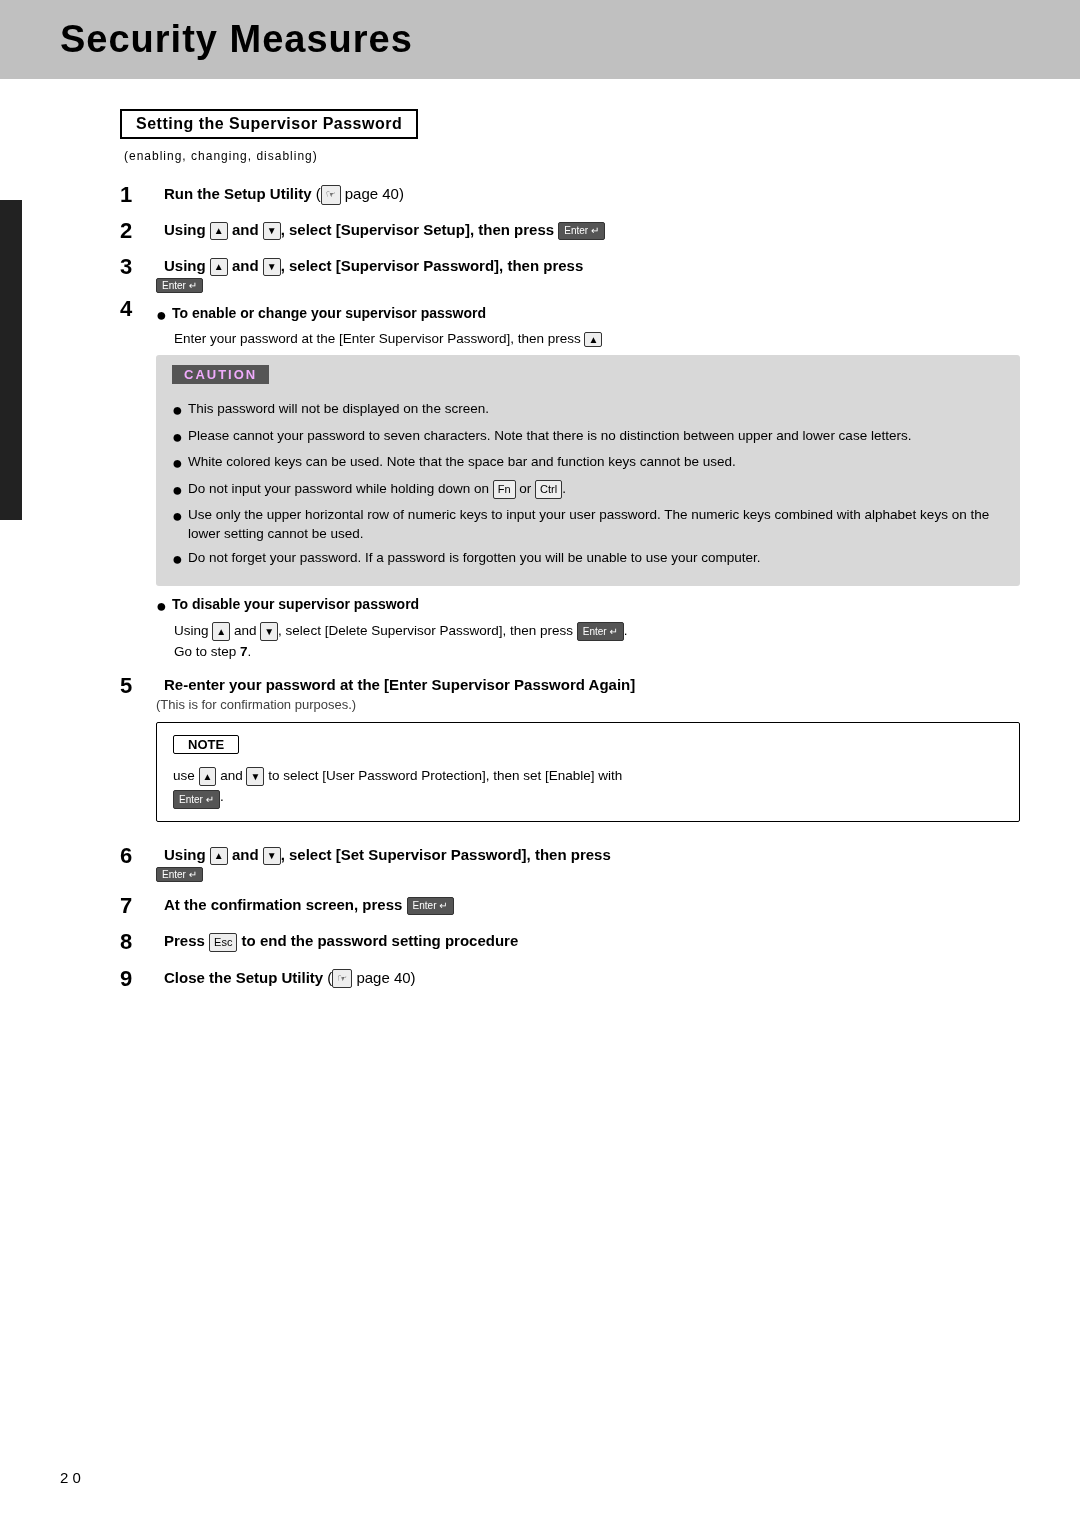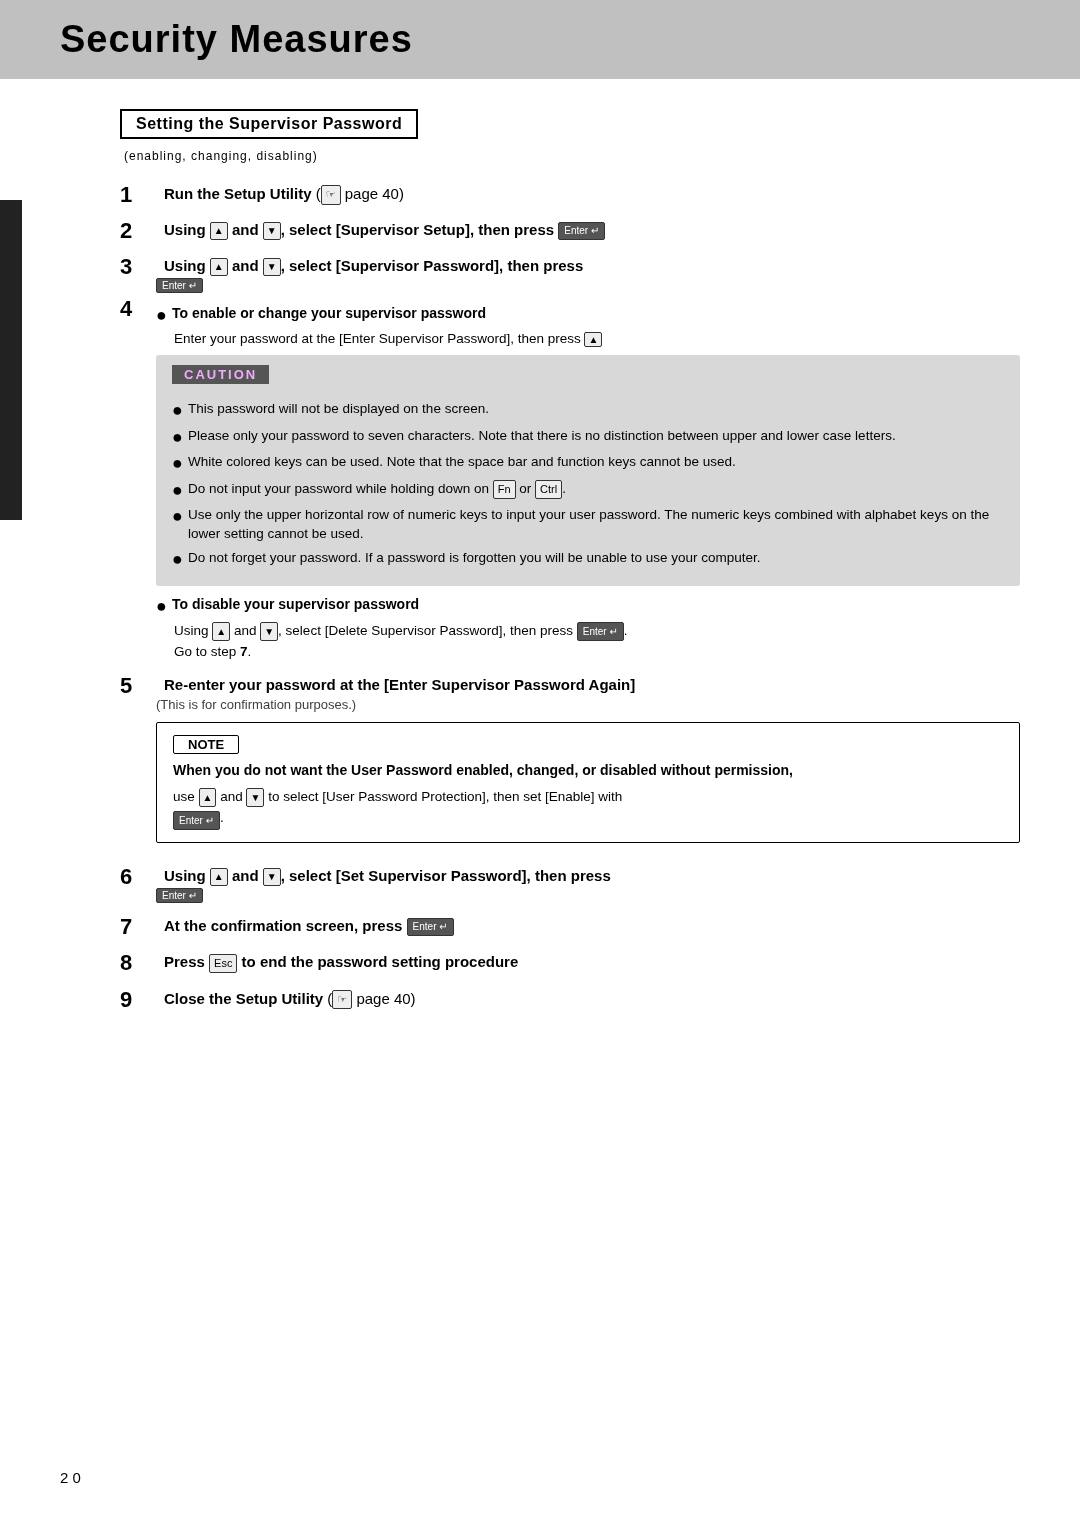--- a/index.html
+++ b/index.html
@@ -284,21 +284,21 @@
 
       <div class="caution-box">
         <div class="caution-label">CAUTION</div>
 
         <div class="bullet-point">
           <span class="bullet">●</span>
           <span class="bullet-text">This password will not be displayed on the screen.</span>
         </div>
         <div class="bullet-point">
           <span class="bullet">●</span>
-          <span class="bullet-text">Please only your password to seven characters.  Note that there is no distinction between upper and lower case letters.</span>
+          <span class="bullet-text">Please cannot your password to seven characters.  Note that there is no distinction between upper and lower case letters.</span>
         </div>
         <div class="bullet-point">
           <span class="bullet">●</span>
           <span class="bullet-text">White colored keys can be used. Note that the space bar and function keys cannot be used.</span>
         </div>
         <div class="bullet-point">
           <span class="bullet">●</span>
           <span class="bullet-text">Do not input your password while holding down on <span class="key-icon">Fn</span> or <span class="key-icon">Ctrl</span>.</span>
         </div>
         <div class="bullet-point">
@@ -326,21 +326,20 @@
     <div class="step-number">5</div>
     <div class="step-content">
       <span class="step-text">
         Re-enter your password at the [Enter Supervisor Password Again]
       </span>
       <div class="confirmation-line" style="margin-left:0;">(This is for confirmation purposes.)</div>
 
       
       <div class="note-box">
         <div class="note-label">NOTE</div>
-        <div class="note-bold">When you do not want the User Password enabled, changed, or disabled without permission,</div>
         <div class="note-normal">
           use <span class="arrow-icon">▲</span> and <span class="arrow-icon">▼</span> to select [User Password Protection], then set [Enable] with<br>
           <span class="enter-icon" style="margin-top:4px; display:inline-block;">Enter ↵</span>.
         </div>
       </div>
     </div>
   </div>
 
   <div class="step" style="margin-top:8px;">
     <div class="step-number">6</div>

